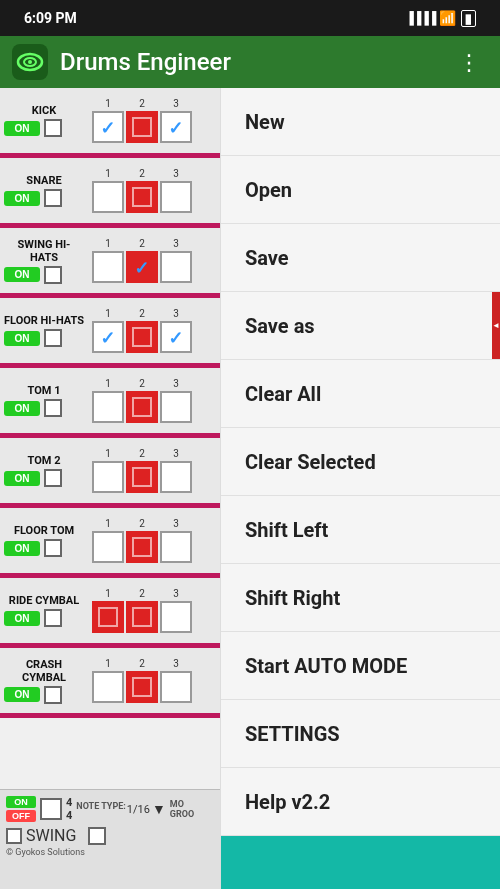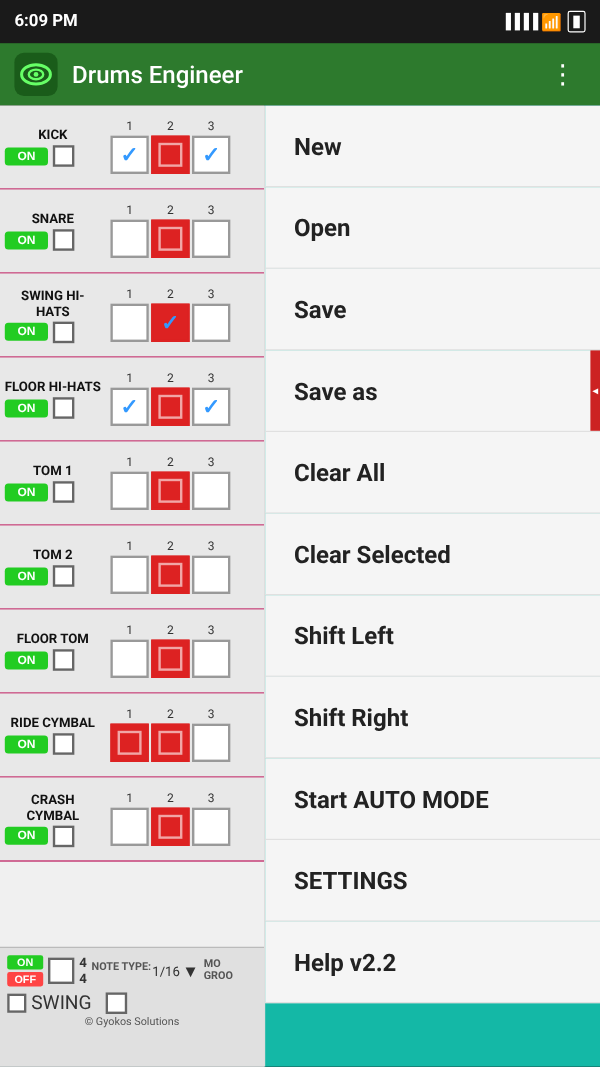--- a/index.html
+++ b/index.html
@@ -13,21 +13,21 @@
     }
 
     
     .status-bar {
       width: 500px;
       height: 36px;
       background: #1a1a1a;
       display: flex;
       align-items: center;
       justify-content: space-between;
-      padding: 0 12px;
+      padding: 0 24px;
       color: white;
       font-size: 14px;
       font-weight: bold;
     }
     .status-icons {
       display: flex;
       align-items: center;
       gap: 4px;
     }
 
@@ -48,21 +48,21 @@
       background: #1a5c1a;
       display: flex;
       align-items: center;
       justify-content: center;
       color: #66ff66;
       font-size: 20px;
       font-weight: bold;
     }
     .app-title {
       color: white;
-      font-size: 20px;
+      font-size: 24px;
       font-weight: 500;
       flex: 1;
     }
     .app-menu-icon {
       color: white;
       font-size: 22px;
       cursor: pointer;
       padding: 4px 8px;
     }
 
@@ -80,21 +80,21 @@
       height: 100%;
       background: #f0f0f0;
       overflow: hidden;
       flex-shrink: 0;
     }
 
     
     .track-row {
       display: flex;
       align-items: center;
-      border-bottom: 1px solid #be185d;
+      border-bottom: 5px solid #be185d;
       height: 70px;
       background: #e8e8e8;
     }
     .track-label-section {
       width: 88px;
       padding: 4px;
       display: flex;
       flex-direction: column;
       gap: 2px;
       flex-shrink: 0;
@@ -235,21 +235,20 @@
     }
     .swing-cb {
       width: 16px;
       height: 16px;
       border: 2px solid #666;
       background: white;
     }
     .copyright {
       font-size: 9px;
       color: #555;
-      text-align: center;
       margin-top: 2px;
     }
 
     
     .dropdown-menu {
       position: absolute;
       right: 0;
       top: 0;
       width: 280px;
       height: 100%;

